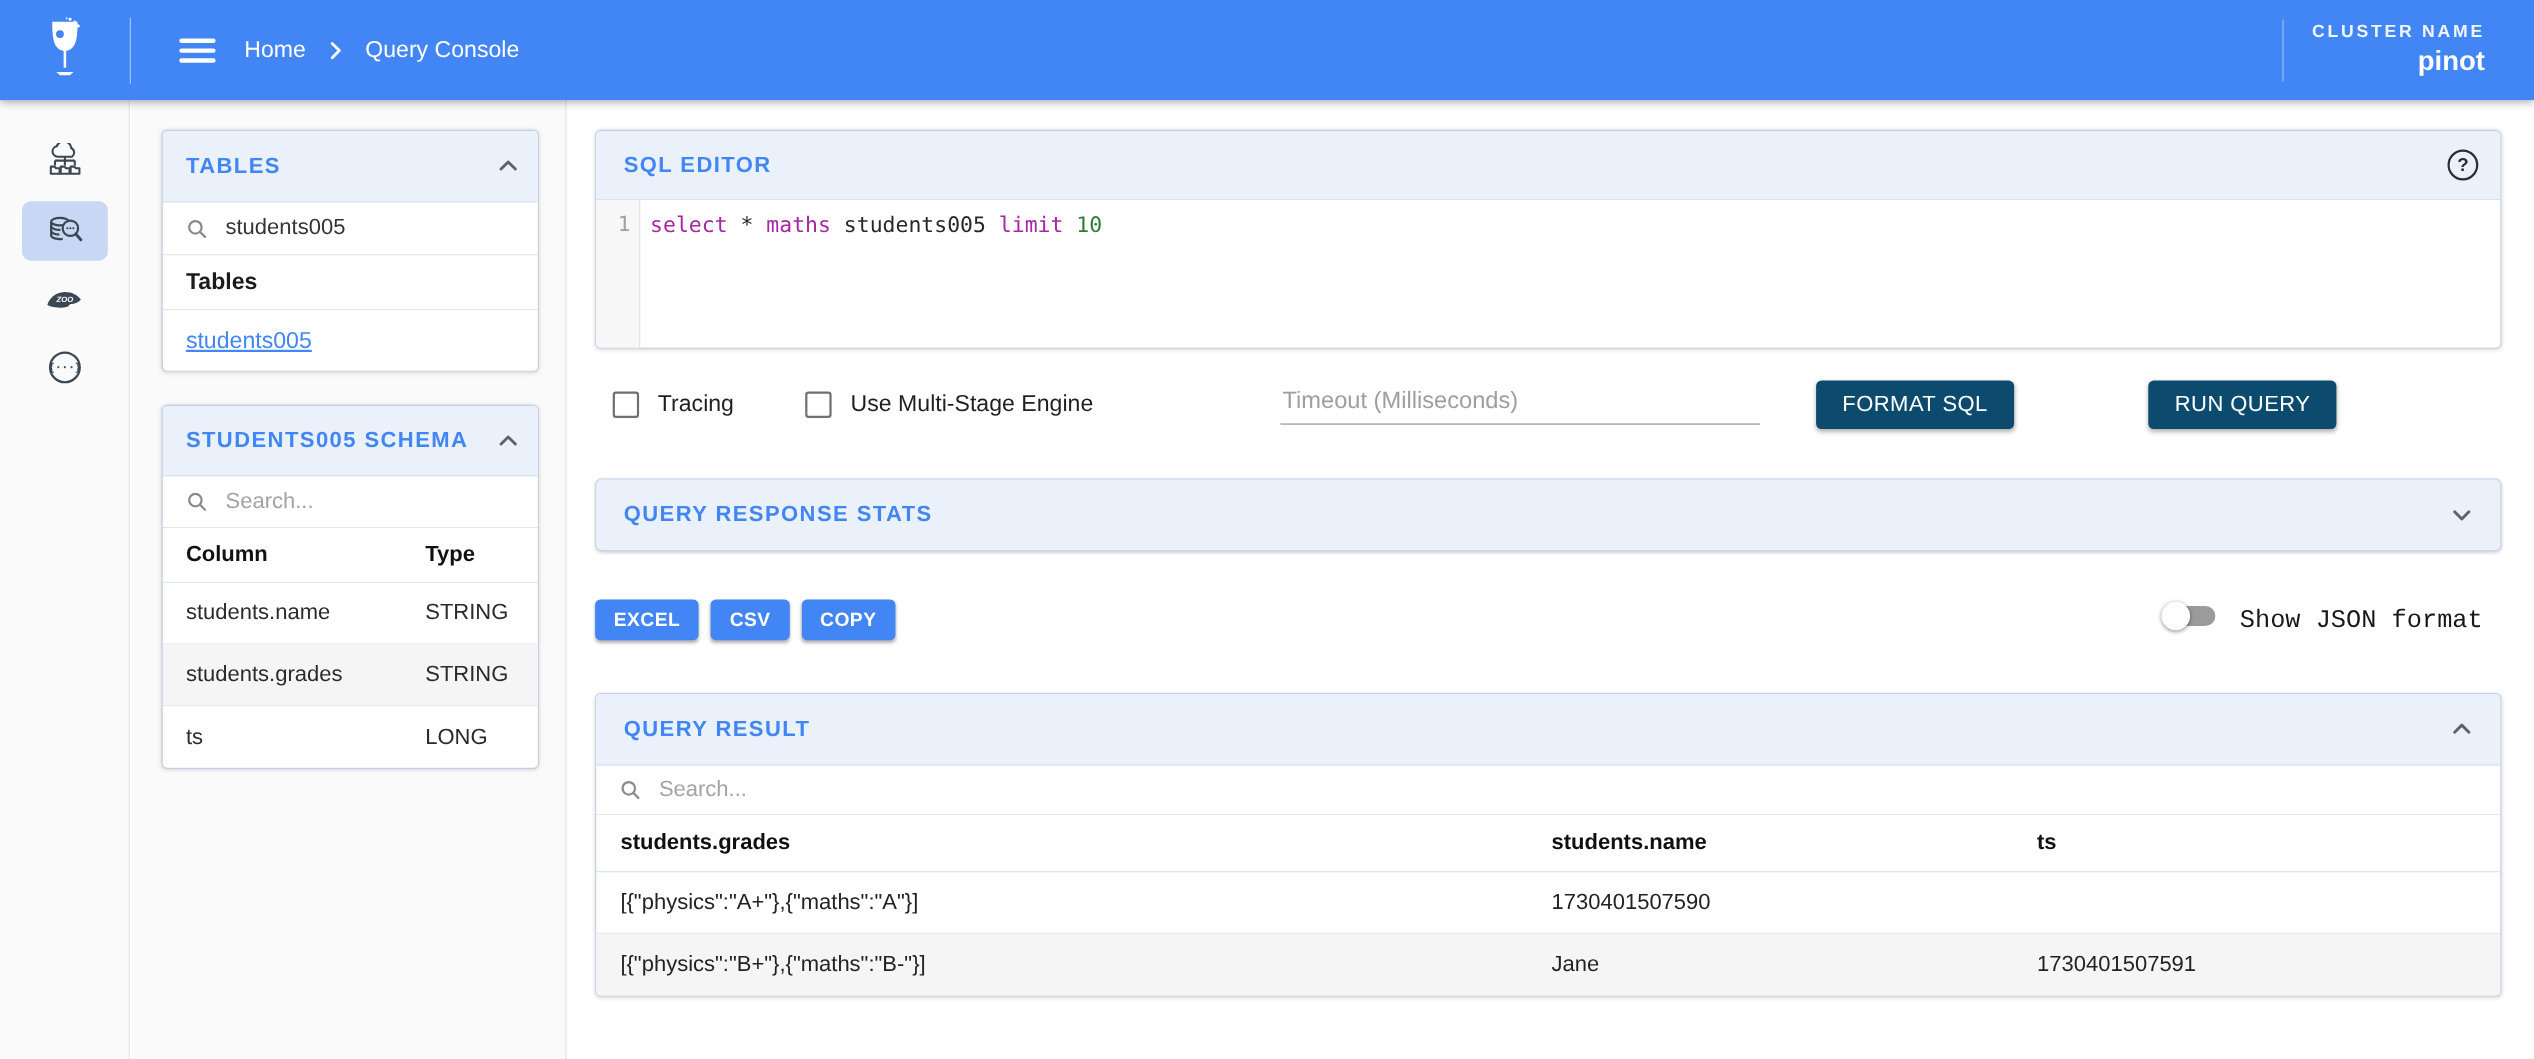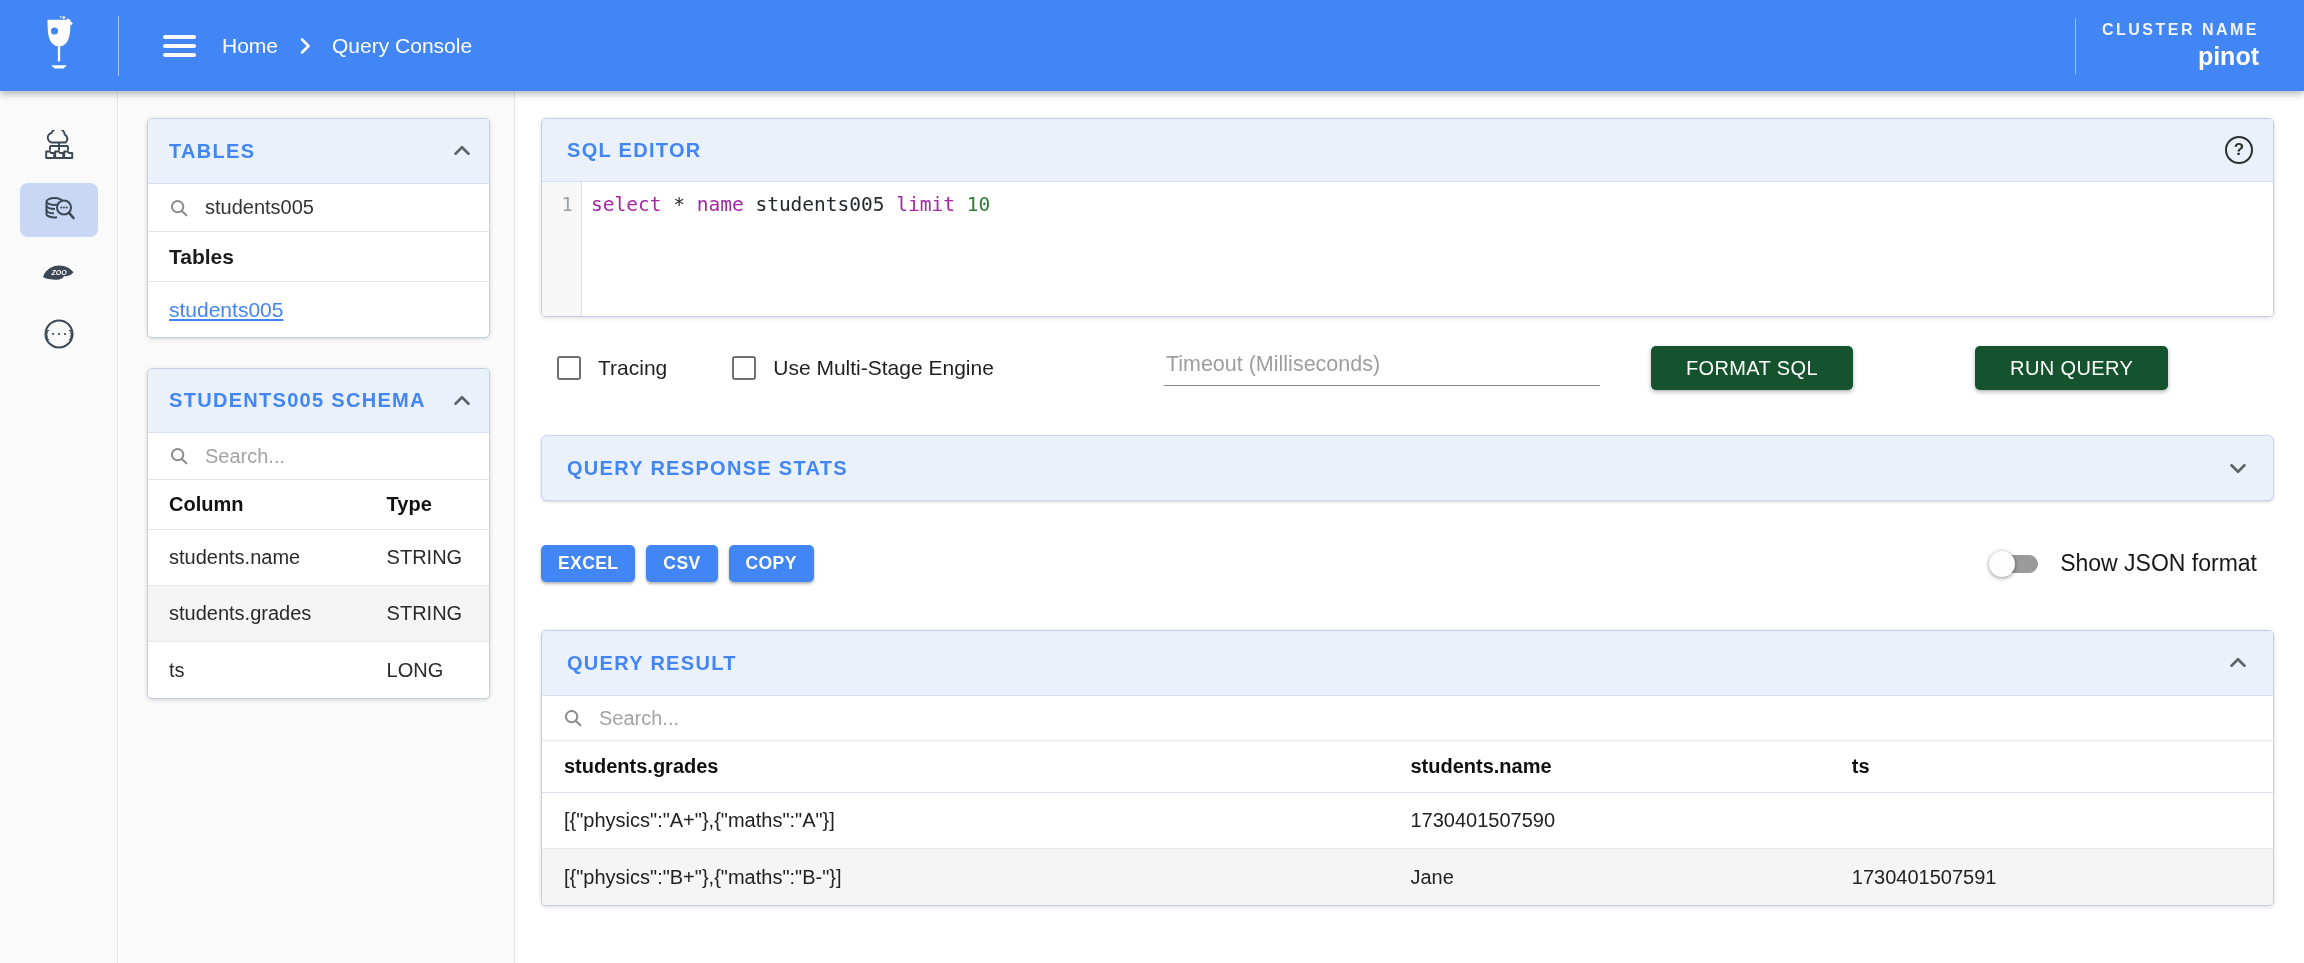--- a/index.html
+++ b/index.html
@@ -90,35 +90,35 @@
   .controls { margin-top:28px; height:46px; display:flex; align-items:center; }
   .cbgroup { display:flex; align-items:center; }
   .cb { width:24px; height:24px; border:2.5px solid #707070; border-radius:3px; background:#fff; cursor:pointer; }
   .cb-label { font-size:21px; color:#1f1f1f; margin-left:17px; }
   .g1 { margin-left:16px; }
   .g2 { margin-left:65px; }
   .timeout { margin-left:170px; width:436px; border-bottom:1px solid #8a8a8a; padding-bottom:7px; }
   .timeout input { border:none; outline:none; background:transparent; width:100%;
     font-family:inherit; font-size:21.5px; color:#333; }
   .timeout input::placeholder { color:#9e9e9e; }
-  .btn { background:#14532d; color:#fff; border:none; border-radius:5px; height:44px;
-    padding:0 35px; font-size:20px; font-weight:500; letter-spacing:.4px; font-family:inherit;
+  .btn { background:#0c4a6e; color:#fff; border:none; border-radius:5px; height:44px;
+    padding:0 24px; font-size:20px; font-weight:500; letter-spacing:.4px; font-family:inherit;
     box-shadow:0 2px 4px rgba(0,0,0,.3); cursor:pointer;text-align:right; }
   .btn-format { margin-left:51px; }
   .btn-run { margin-left:122px; }
 
   .statsbar { margin-top:44px; height:66px; background:#eaf1fb; border:1px solid #c9d6ea;
     border-radius:6px; display:flex; align-items:center; justify-content:space-between;
     padding:0 22px 0 25px; box-shadow:0 1px 3px rgba(0,0,0,.18); cursor:pointer; }
 
   .exportrow { margin-top:44px; height:37px; display:flex; align-items:center; }
   .btn-sm { background:#4285f4; color:#fff; border:none; border-radius:5px; height:37px;
     padding:0 17px; font-size:17.5px; font-weight:700; letter-spacing:.4px; font-family:inherit;
     box-shadow:0 2px 3px rgba(0,0,0,.3); margin-right:11px; cursor:pointer; }
-  .jsonfmt { margin-left:auto; display:flex; align-items:center; padding-right:17px; }
+  .jsonfmt { margin-left:auto; display:flex; padding-right:17px;font-family:Liberation Mono, monospace; }
   .switch { position:relative; width:46px; height:18px; cursor:pointer; }
   .switch .track { width:46px; height:18px; border-radius:9px; background:#9b9b9b; }
   .switch .knob { position:absolute; left:-3px; top:-4px; width:26px; height:26px;
     border-radius:50%; background:#fefefe; box-shadow:0 1px 4px rgba(0,0,0,.45); }
   .json-label { font-size:23px; color:#181818; margin-left:22px; }
 
   .resultcard { margin-top:48px; }
   .result-head { height:65px; padding:0 22px 0 25px; }
   .result-search { height:45px; }
   .rrow { display:grid; grid-template-columns:48.9% 25.5% 25.6%; align-items:center;
@@ -265,21 +265,21 @@
 
     <div class="card mwide">
       <div class="card-head sql-head">
         <span class="card-title">SQL EDITOR</span>
         <button class="help-btn">
           <span>?</span>
         </button>
       </div>
       <div class="sql-body">
         <div class="gutter">1</div>
-        <div class="code"><span class="tok-kw">select</span><span> * </span><span class="tok-kw">name</span><span> students005 </span><span class="tok-kw">limit</span><span> </span><span class="tok-num">10</span></div>
+        <div class="code"><span class="tok-kw">select</span><span> * </span><span class="tok-kw">maths</span><span> students005 </span><span class="tok-kw">limit</span><span> </span><span class="tok-num">10</span></div>
       </div>
     </div>
 
     <div class="controls mwide">
       <div class="cbgroup g1">
         <div class="cb"></div>
         <span class="cb-label">Tracing</span>
       </div>
       <div class="cbgroup g2">
         <div class="cb"></div>

